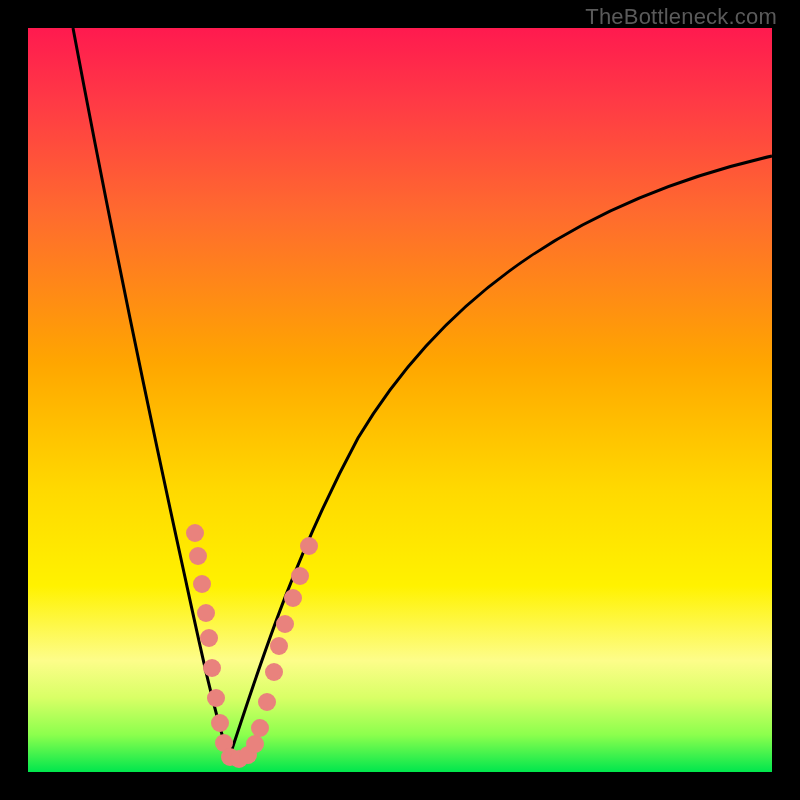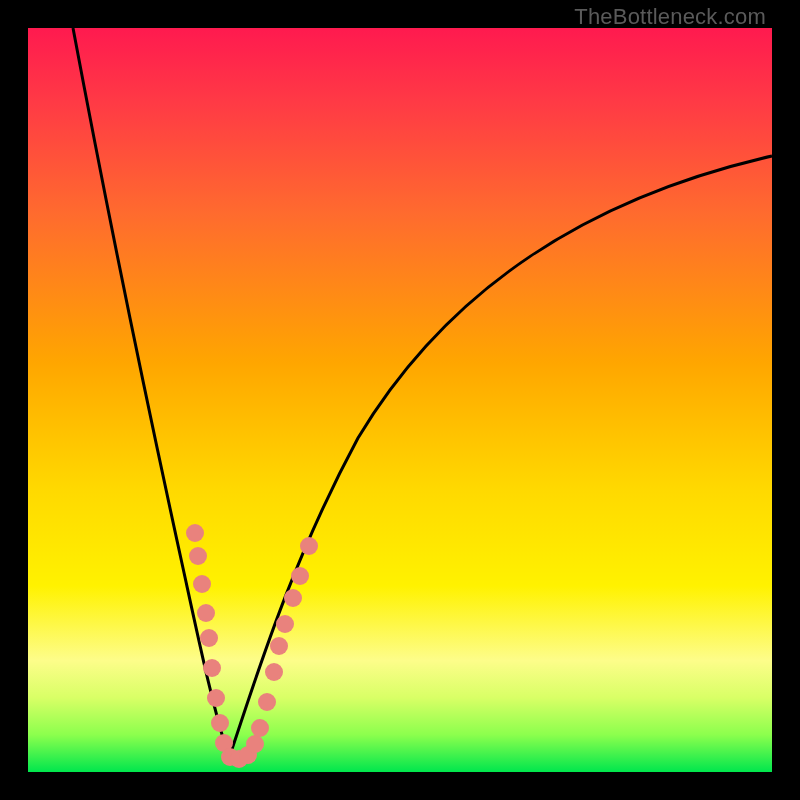--- a/index.html
+++ b/index.html
@@ -27,21 +27,21 @@
       #fff200 75%,
       #fdfd8a 85%,
       #d9ff66 90%,
       #8cff4d 95%,
       #00e64d 100%
     );
   }
   .watermark {
     position: absolute;
     top: 4px;
-    right: 34px;
+    right: 23px;
     color: #5a5a5a;
     font-size: 22px;
     font-weight: 400;
     letter-spacing: 0.2px;
     user-select: none;
   }
   svg.curve {
     position: absolute;
     left: 0;
     top: 0;

